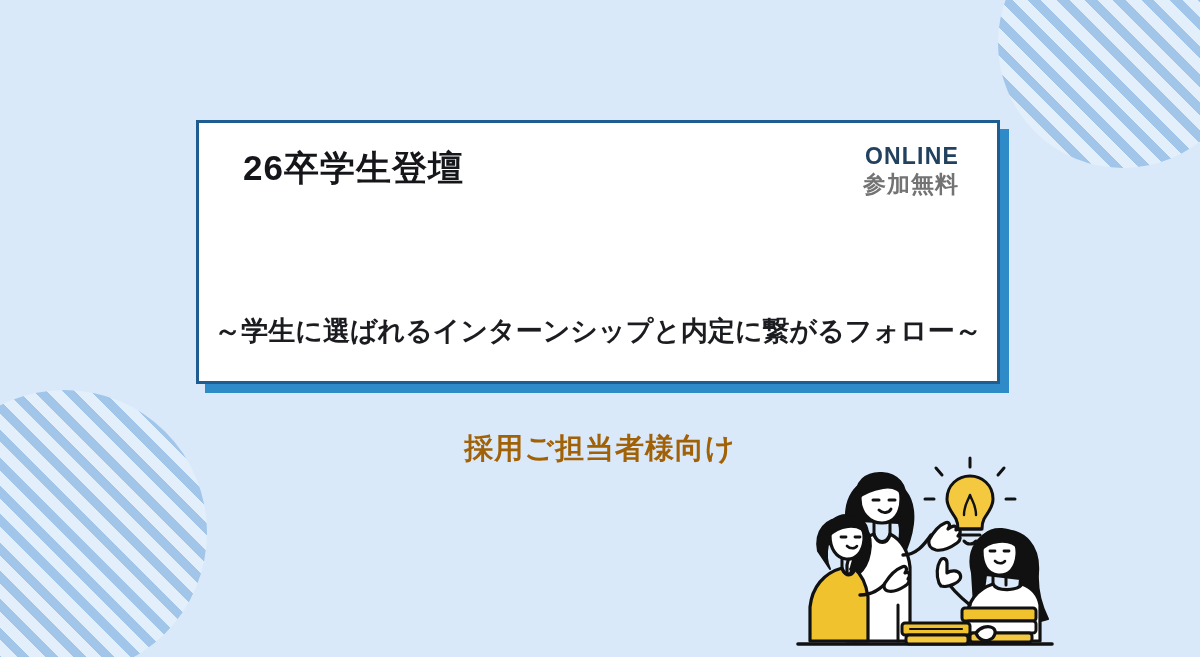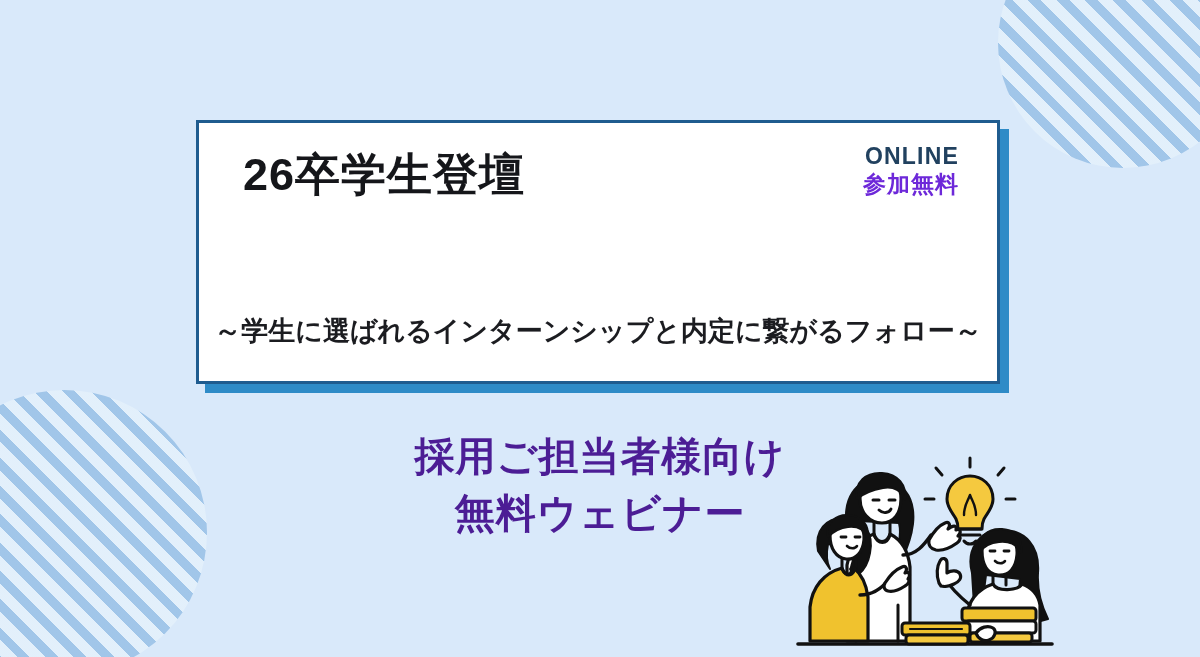--- a/index.html
+++ b/index.html
@@ -55,21 +55,21 @@
     border: 3px solid #1f5c8f;
     box-shadow: 9px 9px 0 0 #2e8bc7;
     z-index: 3;
   }
 
   
   #eyebrow {
     position: absolute;
     left: 44px;
     top: 22px;
-    font-size: 45px;
+    font-size: 35px;
     font-weight: 700;
     letter-spacing: 1px;
     color: #15161a;
     white-space: nowrap;
   }
 
   
   #online-badge {
     position: absolute;
     right: 38px;
@@ -82,21 +82,21 @@
     font-size: 23px;
     font-weight: 700;
     letter-spacing: 1.2px;
     color: #21415f;
   }
   #online-badge .badge-jp {
     display: block;
     font-size: 23px;
     font-weight: 700;
     letter-spacing: 1px;
-    color: #6d28d9;
+    color: #737373;
     margin-top: 2px;
   }
 
   
   #main-title {
     position: absolute;
     left: 0;
     right: 0;
     top: 88px;
     text-align: center;
@@ -125,24 +125,24 @@
   #lead-copy {
     position: absolute;
     left: 0;
     width: 1200px;
     top: 428px;
     text-align: center;
     z-index: 2;
   }
   #lead-copy .lead-line {
     display: block;
-    font-size: 40px;
+    font-size: 29px;
     font-weight: 700;
     letter-spacing: 1px;
-    color: #4c1d95;
+    color: #a16207;
     line-height: 1.42;
     white-space: nowrap;
   }
 
   
   #illustration {
     position: absolute;
     left: 790px;
     top: 455px;
     width: 280px;
@@ -167,21 +167,20 @@
       <span class="badge-en">ONLINE</span>
       <span class="badge-jp">参加無料</span>
     </div>
 
 
     <div id="sub-title">～学生に選ばれるインターンシップと内定に繋がるフォロー～</div>
   </div>
 
   <div id="lead-copy">
     <span class="lead-line">採用ご担当者様向け</span>
-    <span class="lead-line">無料ウェビナー</span>
   </div>
 
   <div id="illustration">
     <svg width="280" height="202" viewBox="0 0 280 202" xmlns="http://www.w3.org/2000/svg">
       <g fill="none" stroke="#111111" stroke-width="3.2" stroke-linecap="round" stroke-linejoin="round">
 
         <line x1="8" y1="189" x2="262" y2="189" stroke-width="3.6"></line>
 
         <path d="M57 73 C52 44 66 24 88 24 C111 24 126 41 123 69
                  C121 86 116 96 112 104 L104 100 C110 88 111 77 109 68

